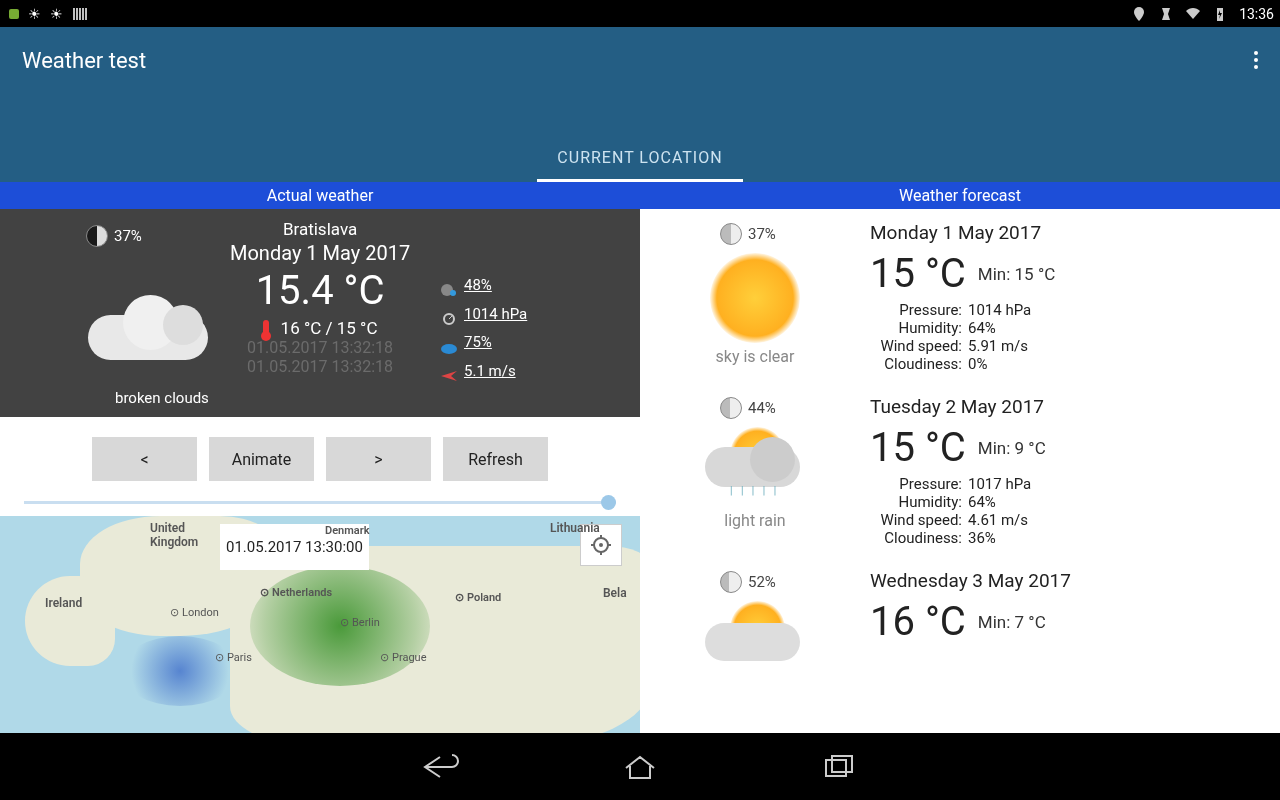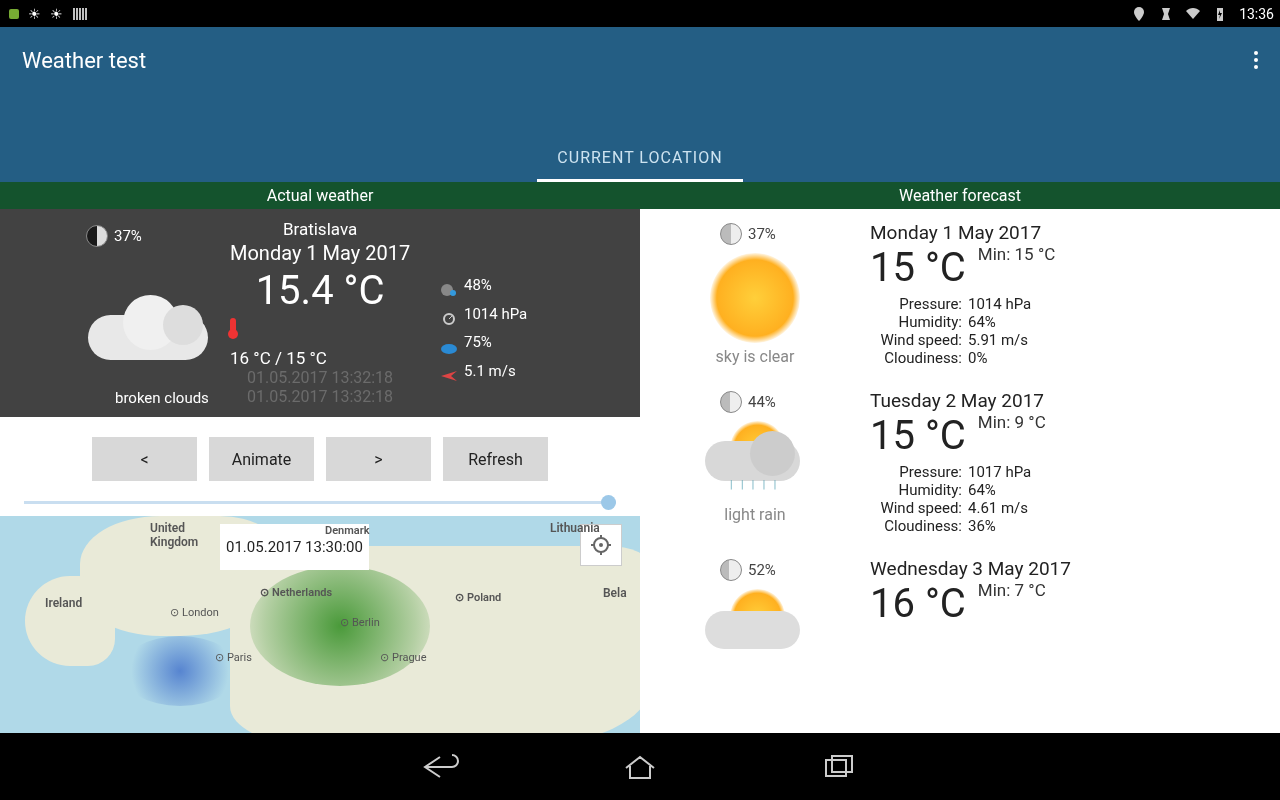--- a/index.html
+++ b/index.html
@@ -19,38 +19,38 @@
 .dots span { width:4px; height:4px; background:#fff; border-radius:50%; }
 .tab-row { position:absolute; bottom:0; left:0; right:0; display:flex; justify-content:center; }
 .tab { padding:12px 20px; font-size:16px; letter-spacing:1px; color:#cde3f0; border-bottom:3px solid #fff; }
 
 
 .cols { display:flex; height:551px; }
 .col { flex:1; display:flex; flex-direction:column; }
 .col-left { background:#fff; }
 .col-right { background:#fff; color:#000; overflow:hidden; }
 
-.section-hdr { background:#14532d; color:#fff; text-align:center; font-size:16px; padding:4px 17px; }
+.section-hdr { background:#1d4ed8; color:#fff; text-align:center; font-size:16px; padding:4px 17px; }
 
 
 .actual { background:#424242; color:#fff; height:208px; position:relative; }
 .moon-row { position:absolute; top:16px; left:86px; display:flex; align-items:center; gap:6px; font-size:15px; }
 .moon { width:22px; height:22px; border-radius:50%; background:linear-gradient(90deg,#1a1a1a 50%,#ddd 50%); border:1px solid #888; }
 .center-col { position:absolute; left:230px; top:10px; text-align:center; }
 .city { font-size:17px; }
 .date { font-size:20px; margin-top:2px; }
 .temp-big { font-size:40px; font-weight:400; margin-top:2px; }
-.minmax { font-size:17px; margin-top:4px; display:flex; align-items:flex-start; justify-content:center; gap:12px;flex-direction:column; }
+.minmax { font-size:17px; margin-top:4px; display:flex; align-items:flex-end; justify-content:center; gap:12px; }
 .thermo { width:6px; height:18px; background:#e33; border-radius:3px; position:relative; display:inline-block; }
 .thermo::after { content:''; position:absolute; bottom:-3px; left:-2px; width:10px; height:10px; background:#e33; border-radius:50%; }
 .ts-dim { color:#6b6b6b; font-size:16px; }
 .cloud-ico { position:absolute; left:78px; top:78px; width:150px; height:70px; }
 .cloud-shape { position:absolute; background:#e8e8e8; border-radius:40px; }
 .desc { position:absolute; left:115px; top:180px; font-size:15px; }
-.metrics { position:absolute; left:440px; top:62px; font-size:15px; line-height:1.9; }
+.metrics { position:absolute; left:440px; top:62px; font-size:15px; line-height:1.9;text-decoration:underline; }
 .metrics div { display:flex; align-items:center; gap:6px; }
 .mico { width:18px; height:14px; display:inline-block; }
 
 
 .radar-hdr { background:#000; text-align:center; padding:4px 0; font-size:16px; }
 .radar-btns { display:flex; gap:12px; padding:20px 92px; background:#fff; }
 .radar-btns button { flex:1; height:44px; background:#d8d8d8; border:none; font-size:16px; color:#222; cursor:pointer; }
 .slider-wrap { padding:0 24px 12px 24px; background:#fff; position:relative; }
 .slider-track { height:3px; background:#c9def0; position:relative; }
 .slider-thumb { position:absolute; right:0; top:-6px; width:15px; height:15px; background:#9cc8e8; border-radius:50%; }
@@ -68,21 +68,21 @@
 
 
 .fc-item { display:flex; padding:10px 0; }
 .fc-icon-col { width:230px; display:flex; flex-direction:column; align-items:center; padding-top:4px; }
 .fc-moon-row { display:flex; align-items:center; gap:6px; font-size:15px; color:#444; align-self:flex-start; margin-left:80px; }
 .sun { width:90px; height:90px; background:radial-gradient(circle,#ffcf3a 0%,#ffb020 60%,#ffb02000 72%); border-radius:50%; margin-top:8px; }
 .suncloud { width:110px; height:80px; position:relative; margin-top:8px; }
 .fc-desc { font-size:16px; color:#888; margin-top:4px; }
 .fc-data { flex:1; padding-top:2px; }
 .fc-date { font-size:19px; color:#222; }
-.fc-temp-row { display:flex; align-items:flex-start; gap:12px; }
+.fc-temp-row { display:flex; align-items:center; gap:12px; margin-top:6px; }
 .fc-temp { font-size:40px; color:#222; }
 .fc-min { font-size:17px; color:#333; }
 .fc-tbl { font-size:15px; color:#222; margin-top:4px; }
 .fc-tbl div { display:flex; }
 .fc-tbl .lab { width:92px; text-align:right; margin-right:6px; }
 
 
 .navbar { position:absolute; bottom:0; left:0; right:0; height:67px; background:#000; display:flex; justify-content:center; align-items:center; gap:160px; }
 .nav-btn { width:40px; height:30px; cursor:pointer; }
 </style>

